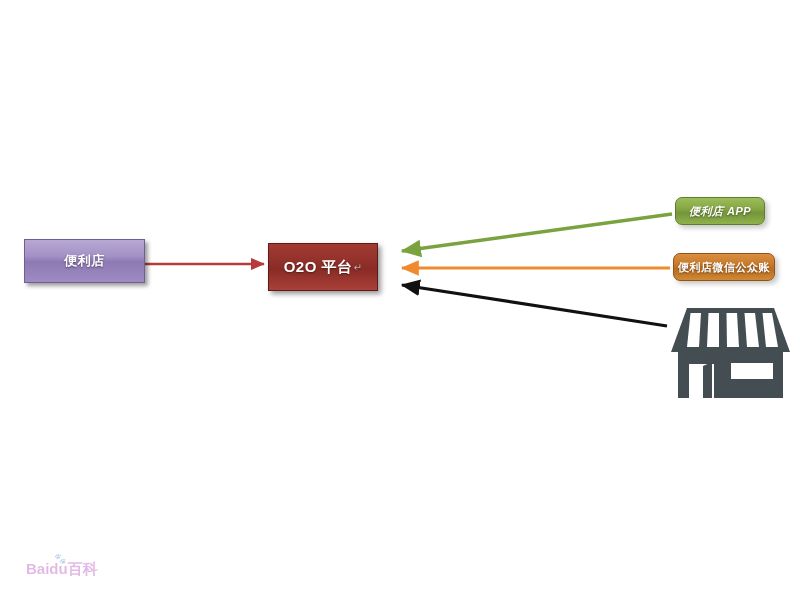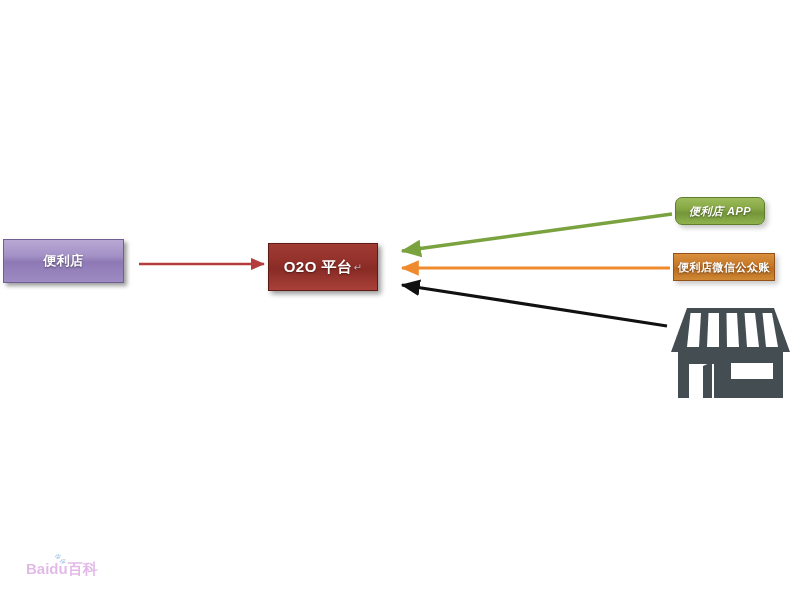--- a/index.html
+++ b/index.html
@@ -23,21 +23,21 @@
     box-sizing: border-box;
     text-align: center;
     color: #ffffff;
     font-weight: bold;
     letter-spacing: 0.5px;
     text-shadow: 0 1px 2px rgba(0,0,0,0.45);
   }
 
   
   #node-store {
-    left: 3px;
+    left: 24px;
     top: 239px;
     width: 121px;
     height: 44px;
     font-size: 13px;
     background: linear-gradient(to bottom,
                 #b9a8d4 0%, #a391c6 38%, #8f79b5 52%, #9d8bc2 100%);
     border: 1px solid #6f5f93;
     box-shadow: 3px 3px 4px rgba(0,0,0,0.38);
   }
 
@@ -76,21 +76,21 @@
     font-style: italic;
   }
 
   
   #node-wechat {
     left: 673px;
     top: 253px;
     width: 102px;
     height: 28px;
     font-size: 11px;
-    border-radius: 0;
+    border-radius: 7px;
     background: linear-gradient(to bottom,
                 #d98f3e 0%, #c87a2a 40%, #bb6c20 58%, #d08a35 100%);
     border: 1px solid #94521a;
     box-shadow: 3px 3px 5px rgba(0,0,0,0.22);
   }
 
   
   #edges, #shop-icon {
     position: absolute;
     left: 0;

